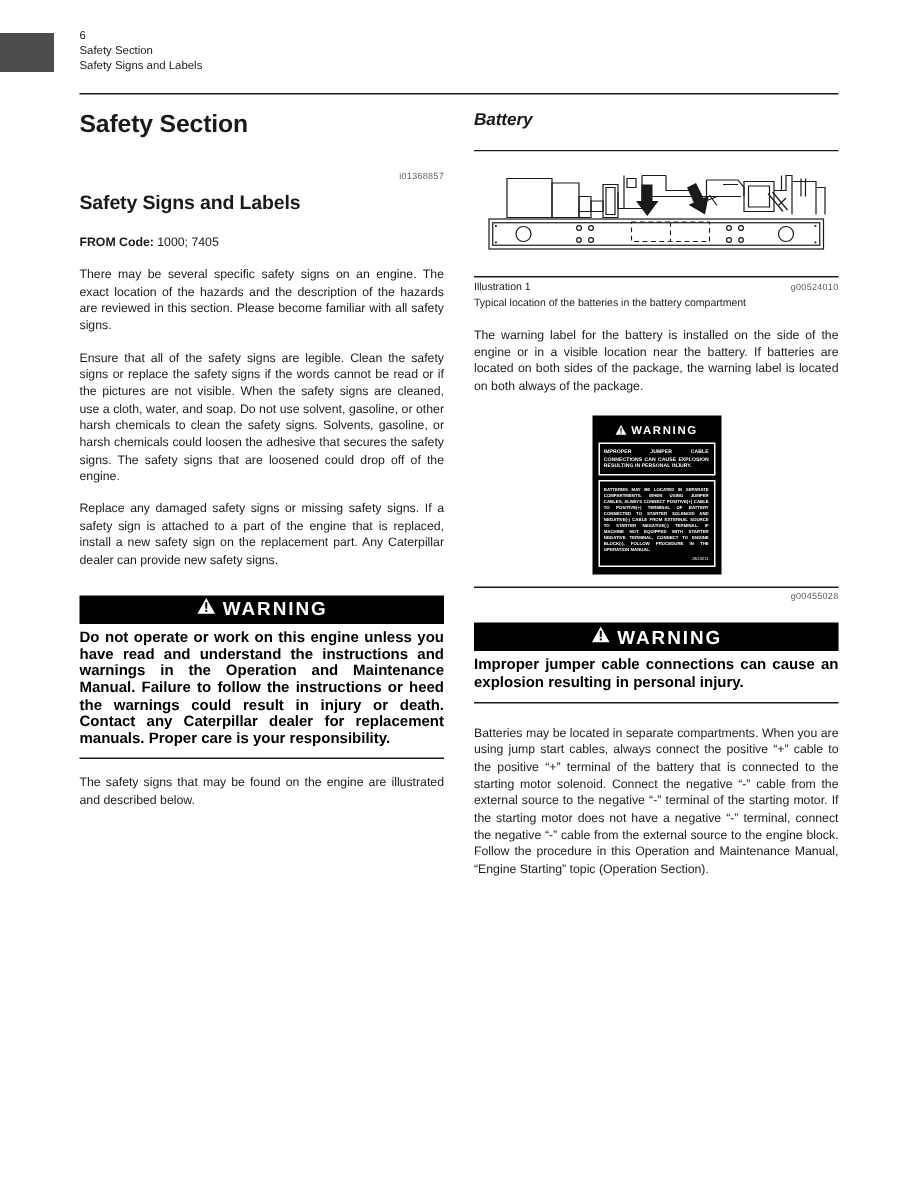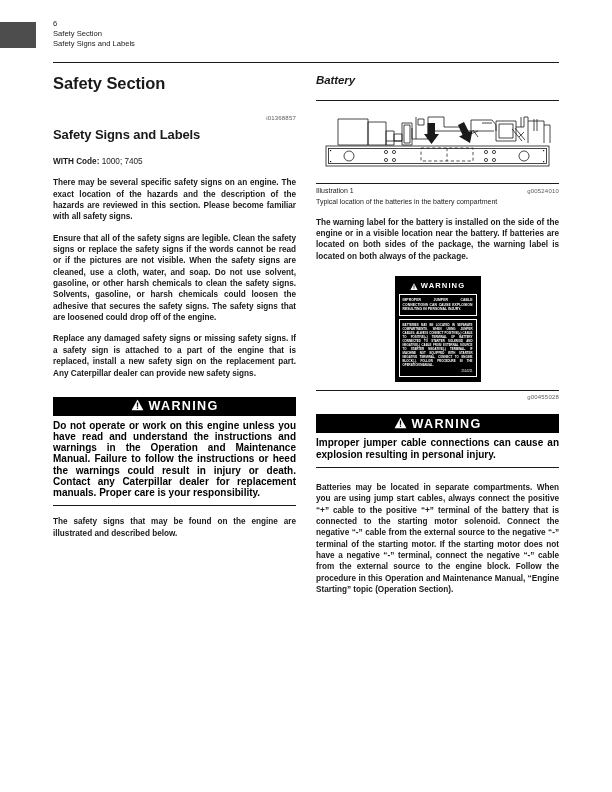--- a/index.html
+++ b/index.html
@@ -78,21 +78,20 @@
     color: #5a5a5a;
     text-align: right;
     letter-spacing: 0.2px;
   }
   p.body-text {
     font-size: 8.2px;
     line-height: 11.35px;
     margin: 0;
     text-align: justify;
     color: #1a1a1a;
-    font-weight: bold;
   }
   .smcs {
     font-size: 8.2px;
     line-height: 11.35px;
     margin: 0;
     color: #1a1a1a;
   }
   .smcs b { font-weight: bold; }
   .spacer-10 { height: 10px; }
   .spacer-8  { height: 8px; }
@@ -239,21 +238,21 @@
   <div class="spacer-22"></div>
 
   <div class="doc-id">i01368857</div>
 
   <div class="spacer-6"></div>
 
   <h2 class="topic-title">Safety Signs and Labels</h2>
 
   <div class="spacer-14"></div>
 
-  <p class="smcs"><b>WITH Code:</b> <span>1000; 7405</span></p>
+  <p class="smcs"><b>FROM Code:</b> <span>1000; 7405</span></p>
 
   <div class="spacer-10"></div>
 
   <p class="body-text">There may be several specific safety signs on an engine. The exact location of the hazards and the description of the hazards are reviewed in this section. Please become familiar with all safety signs.</p>
 
   <div class="spacer-10"></div>
 
   <p class="body-text">Ensure that all of the safety signs are legible. Clean the safety signs or replace the safety signs if the words cannot be read or if the pictures are not visible. When the safety signs are cleaned, use a cloth, water, and soap. Do not use solvent, gasoline, or other harsh chemicals to clean the safety signs. Solvents, gasoline, or harsh chemicals could loosen the adhesive that secures the safety signs. The safety signs that are loosened could drop off of the engine.</p>
 
   <div class="spacer-10"></div>

